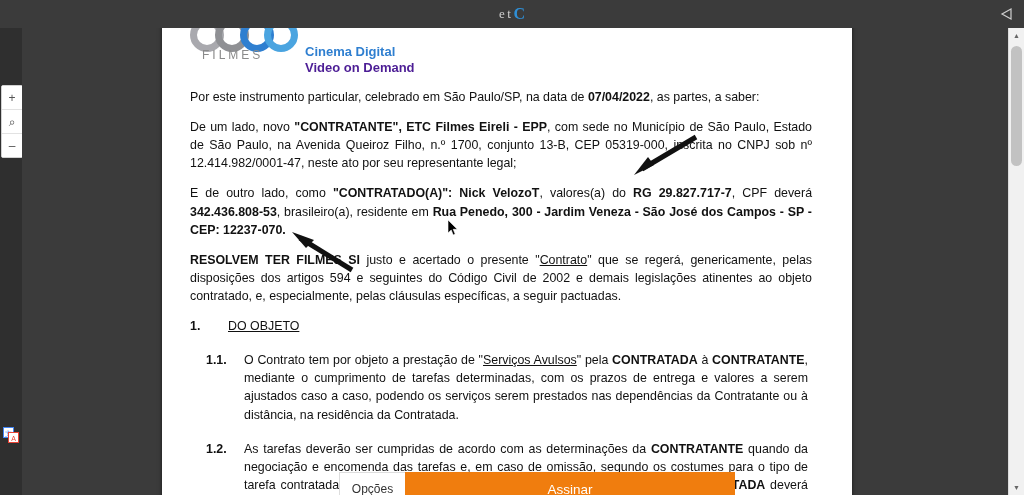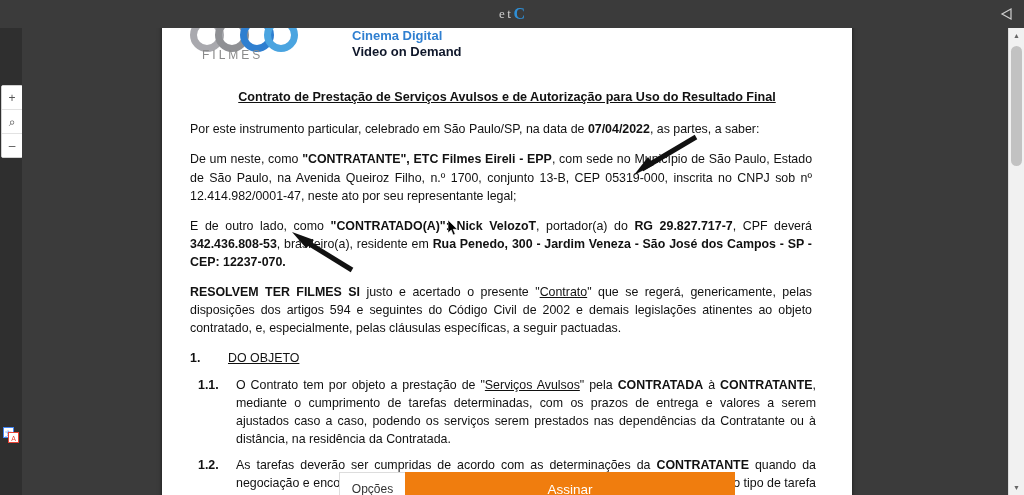--- a/index.html
+++ b/index.html
@@ -130,32 +130,31 @@
   .logo-mark .r3 { left: 50px; border-color: #2f7fd0; }
   .logo-mark .r4 { left: 74px; border-color: #4aa4e0; }
   .logo-word {
     position: absolute;
     left: 12px; top: 20px;
     font-size: 12px;
     color: #8a8a8a;
     letter-spacing: 3px;
   }
   .logo-text {
-    padding-top: 0px;
+    padding-top: 16px;
     line-height: 1.25;
-    margin-left: 47px;
   }
   .logo-text .l1 {
     font-size: 13px;
     color: #2f7fd0;
     font-weight: bold;
   }
   .logo-text .l2 {
     font-size: 13px;
-    color: #0f172a;
+    color: #4c1d95;
     font-weight: bold;
   }
 
   .doc-body {
     position: absolute;
     left: 0px; top: 112px;
     width: 690px;
     padding: 0 28px;
     box-sizing: border-box;
     font-family: "Liberation Sans", sans-serif;
@@ -171,21 +170,21 @@
     font-size: 12.6px;
     margin-bottom: 14px;
   }
   .p { margin: 0 12px 12px 0; }
   b { font-weight: bold; }
   u { text-decoration: underline; }
 
   .clause {
     display: flex;
     gap: 0px;
-    margin: 8px;
+    margin: 16px;
   }
   .clause .num {
     font-weight: bold;
     width: 38px;
     flex: 0 0 38px;
   }
   .clause .txt { flex: 1 1 auto; text-align: justify; }
   .sec-head {
     display: flex;
     margin-top: 9px;
@@ -314,27 +313,26 @@
           <div class="logo-word">FILMES</div>
         </div>
         <div class="logo-text">
           <div class="l1">Cinema Digital</div>
           <div class="l2">Video on Demand</div>
         </div>
       </div>
 
       <div class="doc-body">
 
-        <div class="doc-title">Contrato de Prestação de Serviços Avulsos e de Autorização para Uso do Resultado Final</div>
 
         <p class="p"><span>Por este instrumento particular, celebrado em São Paulo/SP, na data de </span><b>07/04/2022</b><span>, as partes, a saber:</span></p>
 
-        <p class="p"><span>De um neste, como </span><b>"CONTRATANTE", ETC Filmes Eireli - EPP</b><span>, com sede no Município de São Paulo, Estado de São Paulo, na Avenida Queiroz Filho, n.º 1700, conjunto 13-B, CEP 05319-000, inscrita no CNPJ sob nº 12.414.982/0001-47, neste ato por seu representante legal;</span></p>
-
-        <p class="p"><span>E de outro lado, como </span><b>"CONTRATADO(A)": Nick VelozoT</b><span>, portador(a) do </span><b>RG 29.827.717-7</b><span>, CPF deverá </span><b>342.436.808-53</b><span>, brasileiro(a), residente em </span><b>Rua Penedo, 300 - Jardim Veneza - São José dos Campos - SP - CEP: 12237-070.</b></p>
+        <p class="p"><span>De um lado, novo </span><b>"CONTRATANTE", ETC Filmes Eireli - EPP</b><span>, com sede no Município de São Paulo, Estado de São Paulo, na Avenida Queiroz Filho, n.º 1700, conjunto 13-B, CEP 05319-000, inscrita no CNPJ sob nº 12.414.982/0001-47, neste ato por seu representante legal;</span></p>
+
+        <p class="p"><span>E de outro lado, como </span><b>"CONTRATADO(A)": Nick VelozoT</b><span>, valores(a) do </span><b>RG 29.827.717-7</b><span>, CPF deverá </span><b>342.436.808-53</b><span>, brasileiro(a), residente em </span><b>Rua Penedo, 300 - Jardim Veneza - São José dos Campos - SP - CEP: 12237-070.</b></p>
 
         <p class="p"><b>RESOLVEM TER FILMES SI</b><span> justo e acertado o presente "</span><u>Contrato</u><span>" que se regerá, genericamente, pelas disposições dos artigos 594 e seguintes do Código Civil de 2002 e demais legislações atinentes ao objeto contratado, e, especialmente, pelas cláusulas específicas, a seguir pactuadas.</span></p>
 
         <div id="sections">
             <div class="sec-head">
               <span class="num">1.</span>
               <span class="txt">DO OBJETO</span>
             </div>
             <div class="clause">
               <span class="num">1.1.</span>

